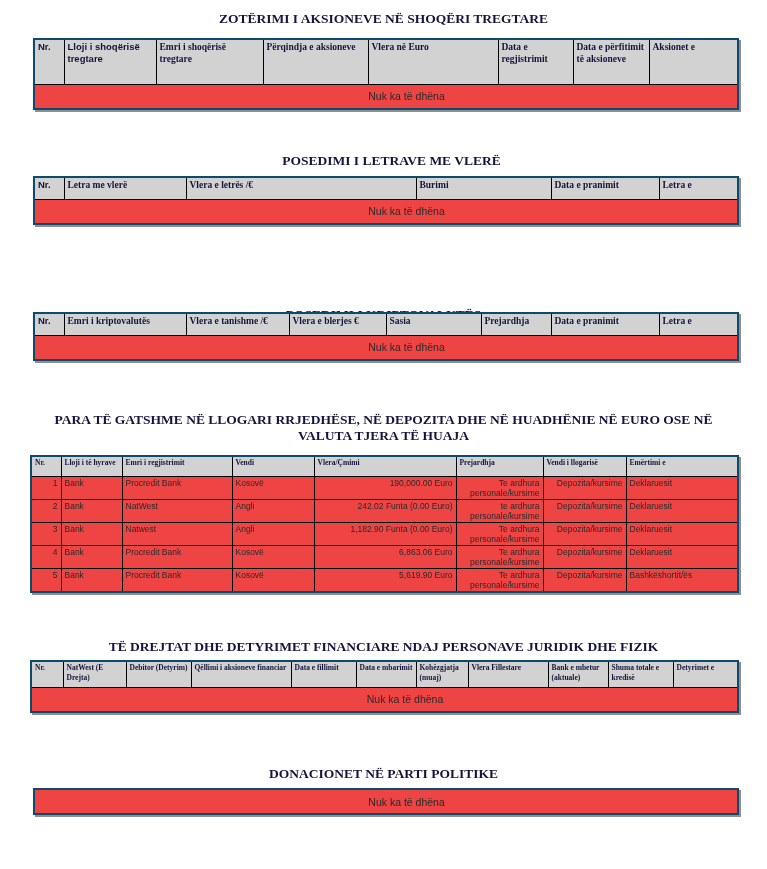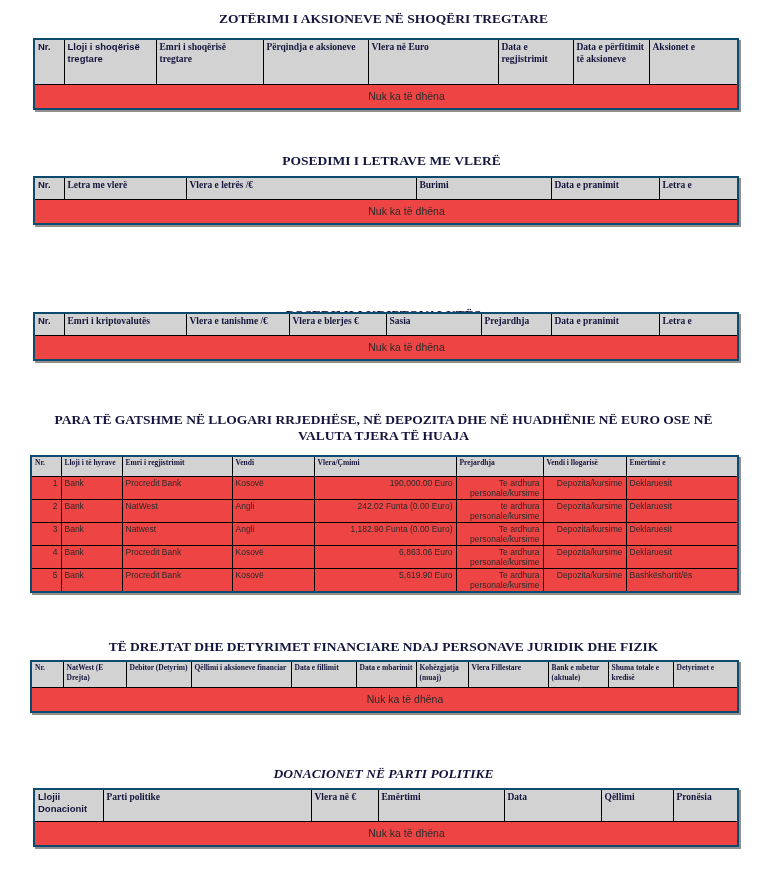--- a/index.html
+++ b/index.html
@@ -66,21 +66,21 @@
   #title-shares{top:11px;}
   #tbl-shares{top:38px;left:33px;width:704px;}
   #title-securities{top:153px;margin-left:8px;}
   #tbl-securities{top:176px;left:33px;width:704px;}
   #title-crypto{top:291px;margin-top:16px;}
   #tbl-crypto{top:312px;left:33px;width:704px;}
   #title-cash{top:412px;}
   #tbl-cash{top:455px;left:30px;width:707px;}
   #title-obligations{top:639px;text-align:center;}
   #tbl-obligations{top:660px;left:30px;width:707px;}
-  #title-donations{top:766px;font-style:italic;}
+  #title-donations{top:766px;}
   #tbl-donations{top:788px;left:33px;width:704px;}
 </style>
 </head>
 <body>
 
 <div class="title" id="title-shares">ZOTËRIMI I AKSIONEVE NË SHOQËRI TREGTARE</div>
 <table class="dtable hdr-lg" id="tbl-shares">
   <colgroup>
     <col style="width:30px">
       <col style="width:92px">
@@ -279,26 +279,17 @@
   <colgroup>
     <col style="width:69px">
       <col style="width:208px">
       <col style="width:67px">
       <col style="width:126px">
     <col style="width:97px">
       <col style="width:72px">
       <col style="width:65px">
   </colgroup>
   <tbody>
-      <tr style="height:32px">
-    <th class="sans">Llojii Donacionit</th>
-    <th>Parti politike</th>
-    <th>Vlera në €</th>
-    <th>Emërtimi</th>
-    <th>Data</th>
-    <th>Qëllimi</th>
-    <th>Pronësia</th>
-  </tr>
   <tr>
     <td class="empty-cell" colspan="7">Nuk ka të dhëna</td>
   </tr>
 </tbody>
   </table>
 
 </body></html>

